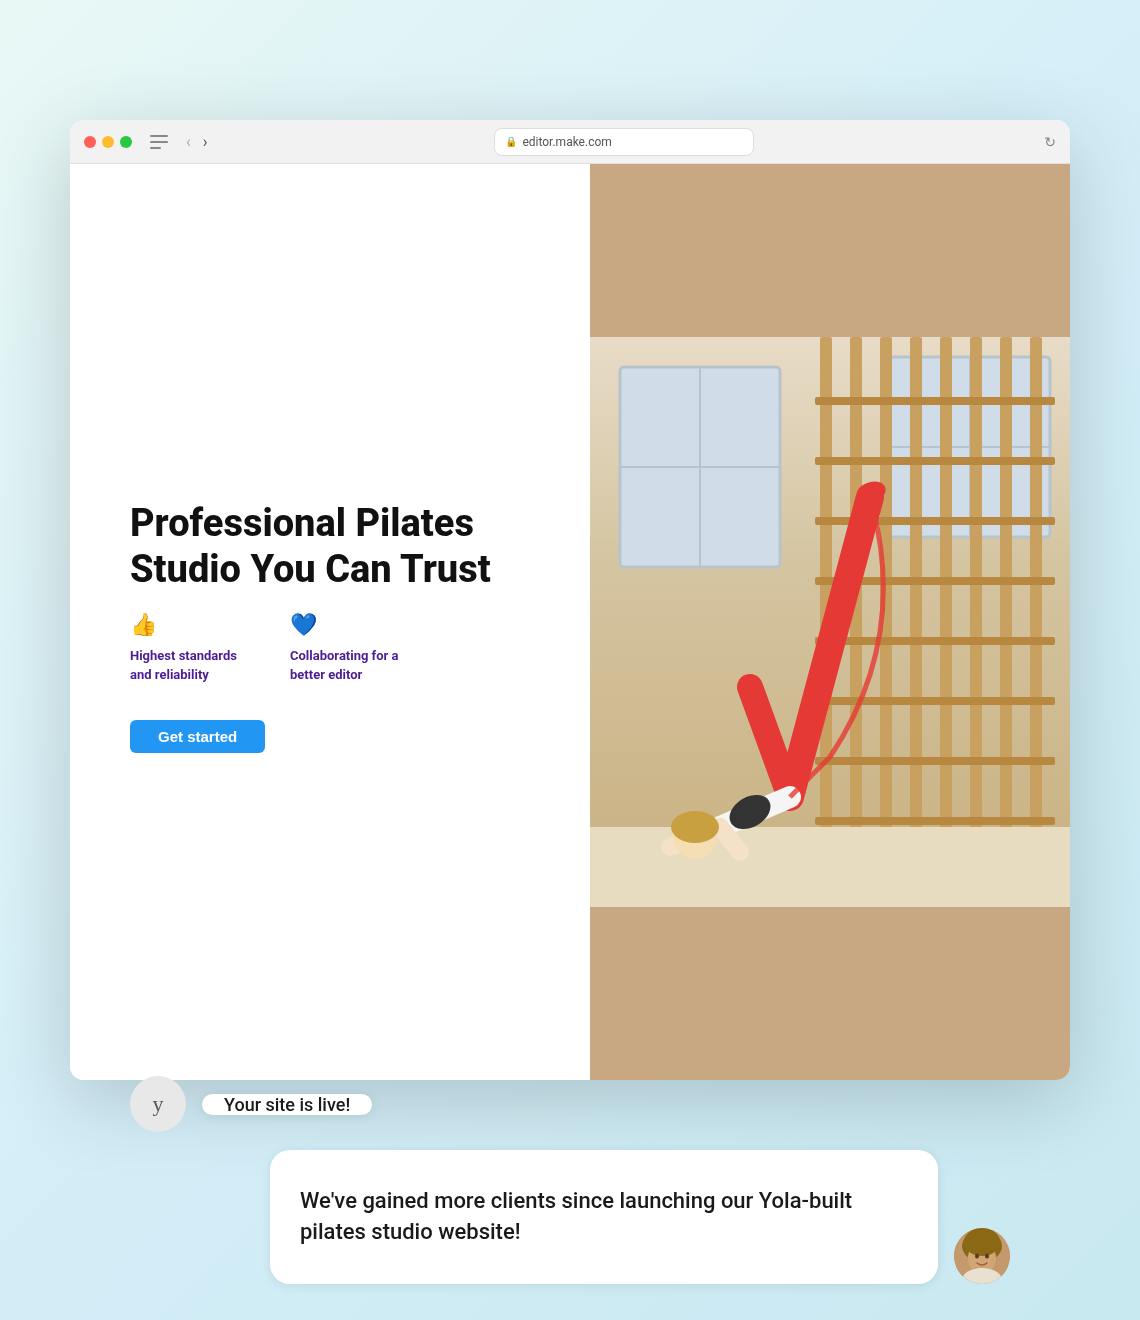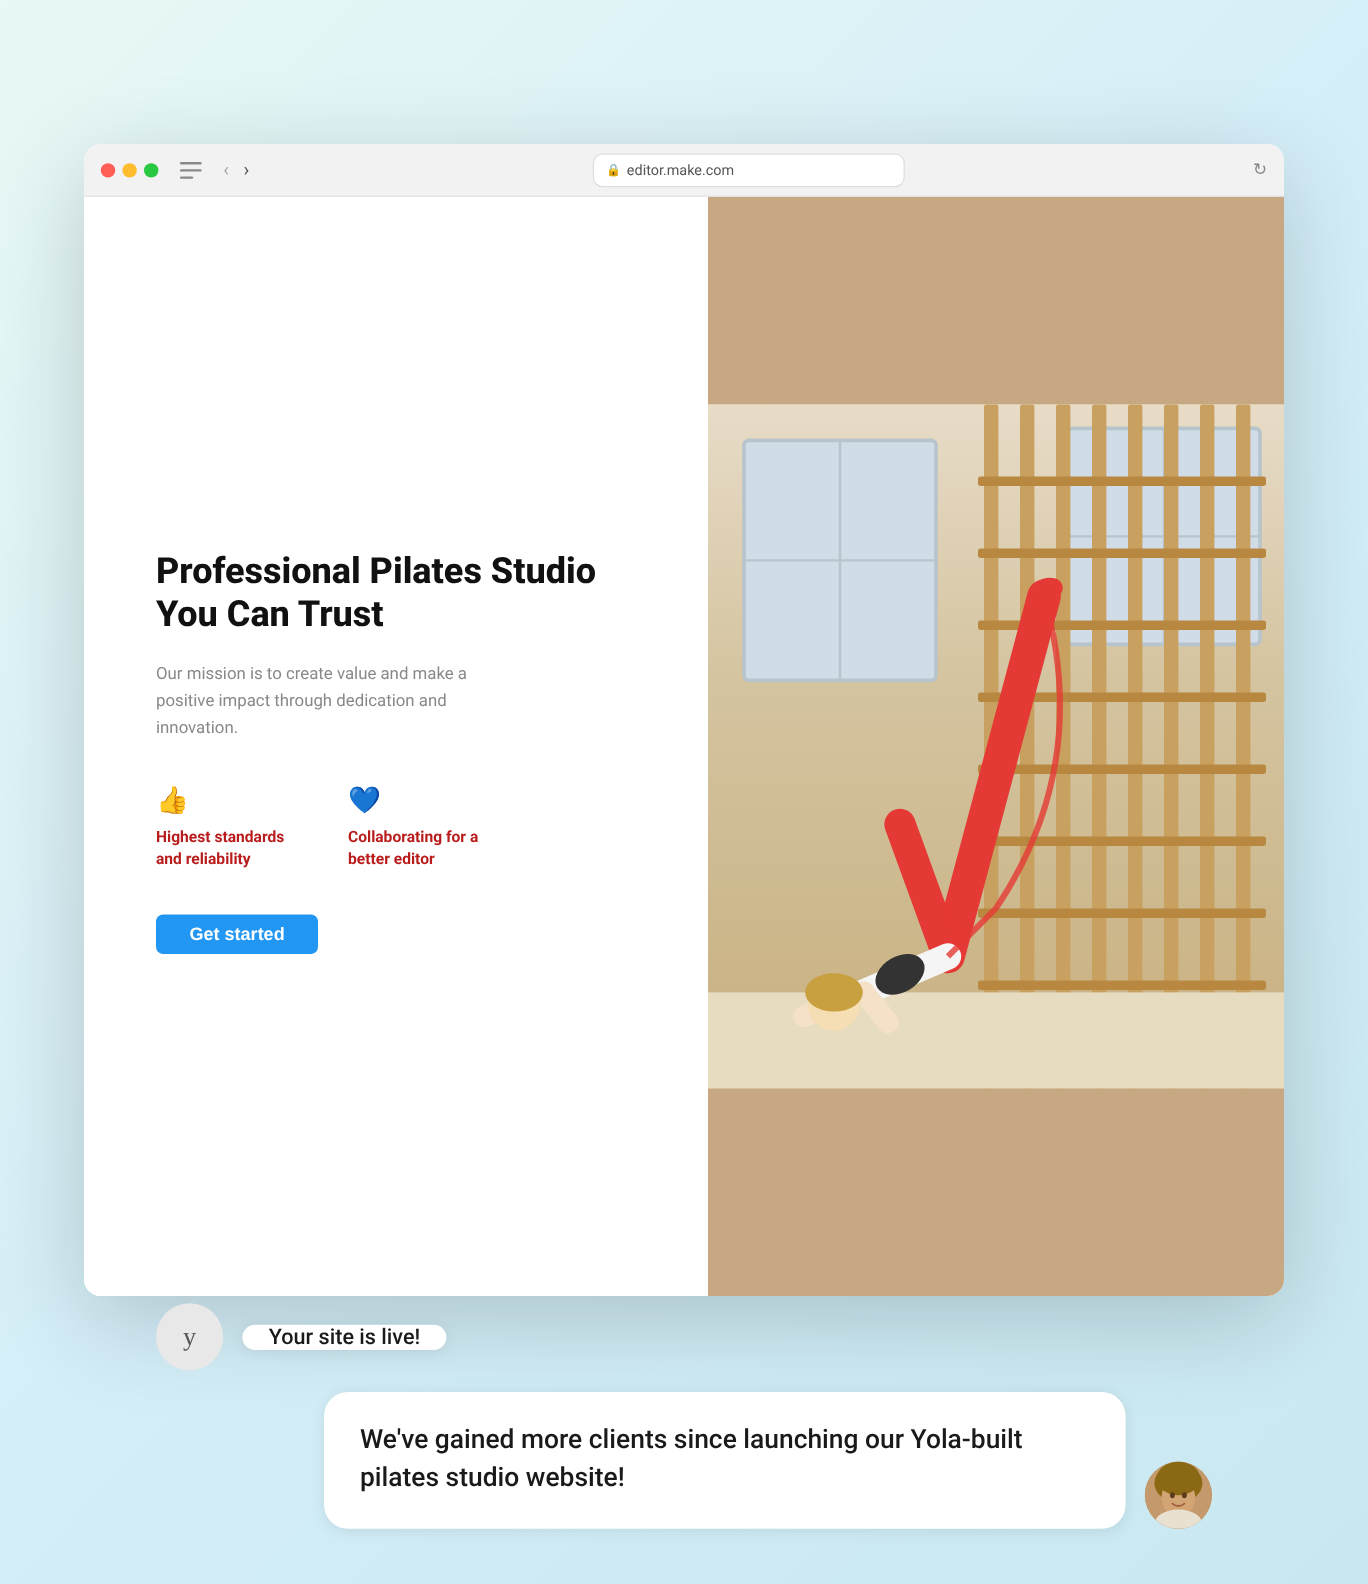--- a/index.html
+++ b/index.html
@@ -129,21 +129,21 @@
     .hero-left {
       width: 52%;
       padding: 60px 50px 50px 60px;
       background: #fff;
       display: flex;
       flex-direction: column;
       justify-content: center;
     }
 
     .hero-title {
-      font-size: 30px;
+      font-size: 38px;
       font-weight: 800;
       color: #111;
       line-height: 1.2;
       margin-bottom: 20px;
     }
 
     .hero-subtitle {
       font-size: 14px;
       color: #888;
       line-height: 1.6;
@@ -165,21 +165,21 @@
 
     .feature-icon {
       font-size: 22px;
     }
     .feature-icon.blue { color: #4a9fd4; }
     .feature-icon.pink { color: #5baae7; }
 
     .feature-label {
       font-size: 13px;
       font-weight: 700;
-      color: #b91c1c;
+      color: #4c1d95;
       line-height: 1.4;
       max-width: 120px;
     }
 
     .cta-button {
       background: #2196f3;
       color: #fff;
       border: none;
       border-radius: 6px;
       padding: 8px 28px;
@@ -242,21 +242,21 @@
       display: flex;
       align-items: flex-end;
       gap: 16px;
       align-self: flex-end;
       max-width: 740px;
     }
 
     .chat-bubble-large {
       background: #fff;
       border-radius: 20px;
-      padding: 26px 30px;
+      padding: 36px 30px;
       font-size: 22px;
       font-weight: 500;
       color: #1a1a1a;
       line-height: 1.4;
       box-shadow: 0 2px 12px rgba(0,0,0,0.08);
     }
 
     .user-avatar {
       width: 56px;
       height: 56px;
@@ -308,21 +308,20 @@
         <span>editor.make.com</span>
       </div>
     </div>
     <span class="reload-btn">↻</span>
   </div>
 
   <div class="website-content">
 
     <div class="hero-left">
       <h1 class="hero-title">Professional Pilates Studio You Can Trust</h1>
-      <p class="hero-subtitle">Our mission is to create value and make a positive impact through dedication and innovation.</p>
 
       <div class="features-row">
         <div class="feature-item">
           <span class="feature-icon blue">👍</span>
           <span class="feature-label">Highest standards and reliability</span>
         </div>
         <div class="feature-item">
           <span class="feature-icon pink">💙</span>
           <span class="feature-label">Collaborating for a better editor</span>
         </div>

